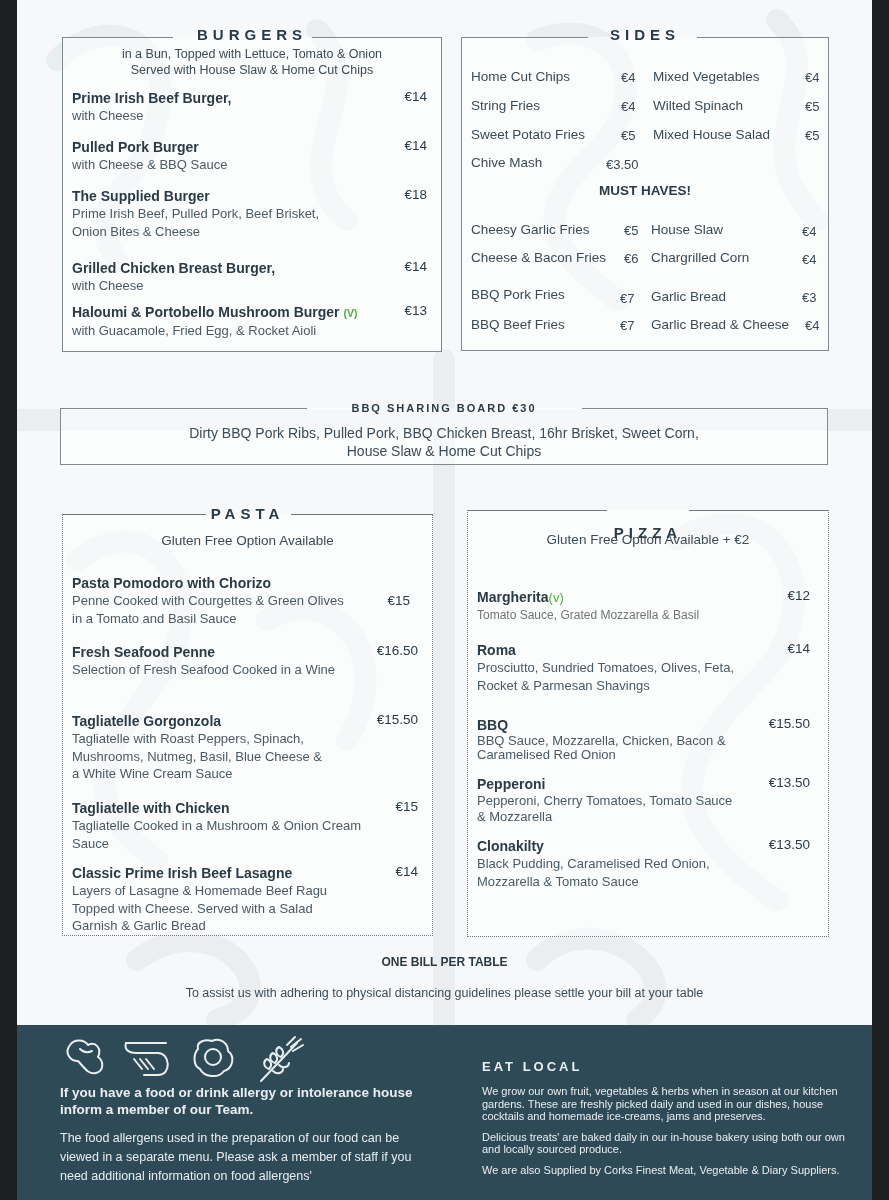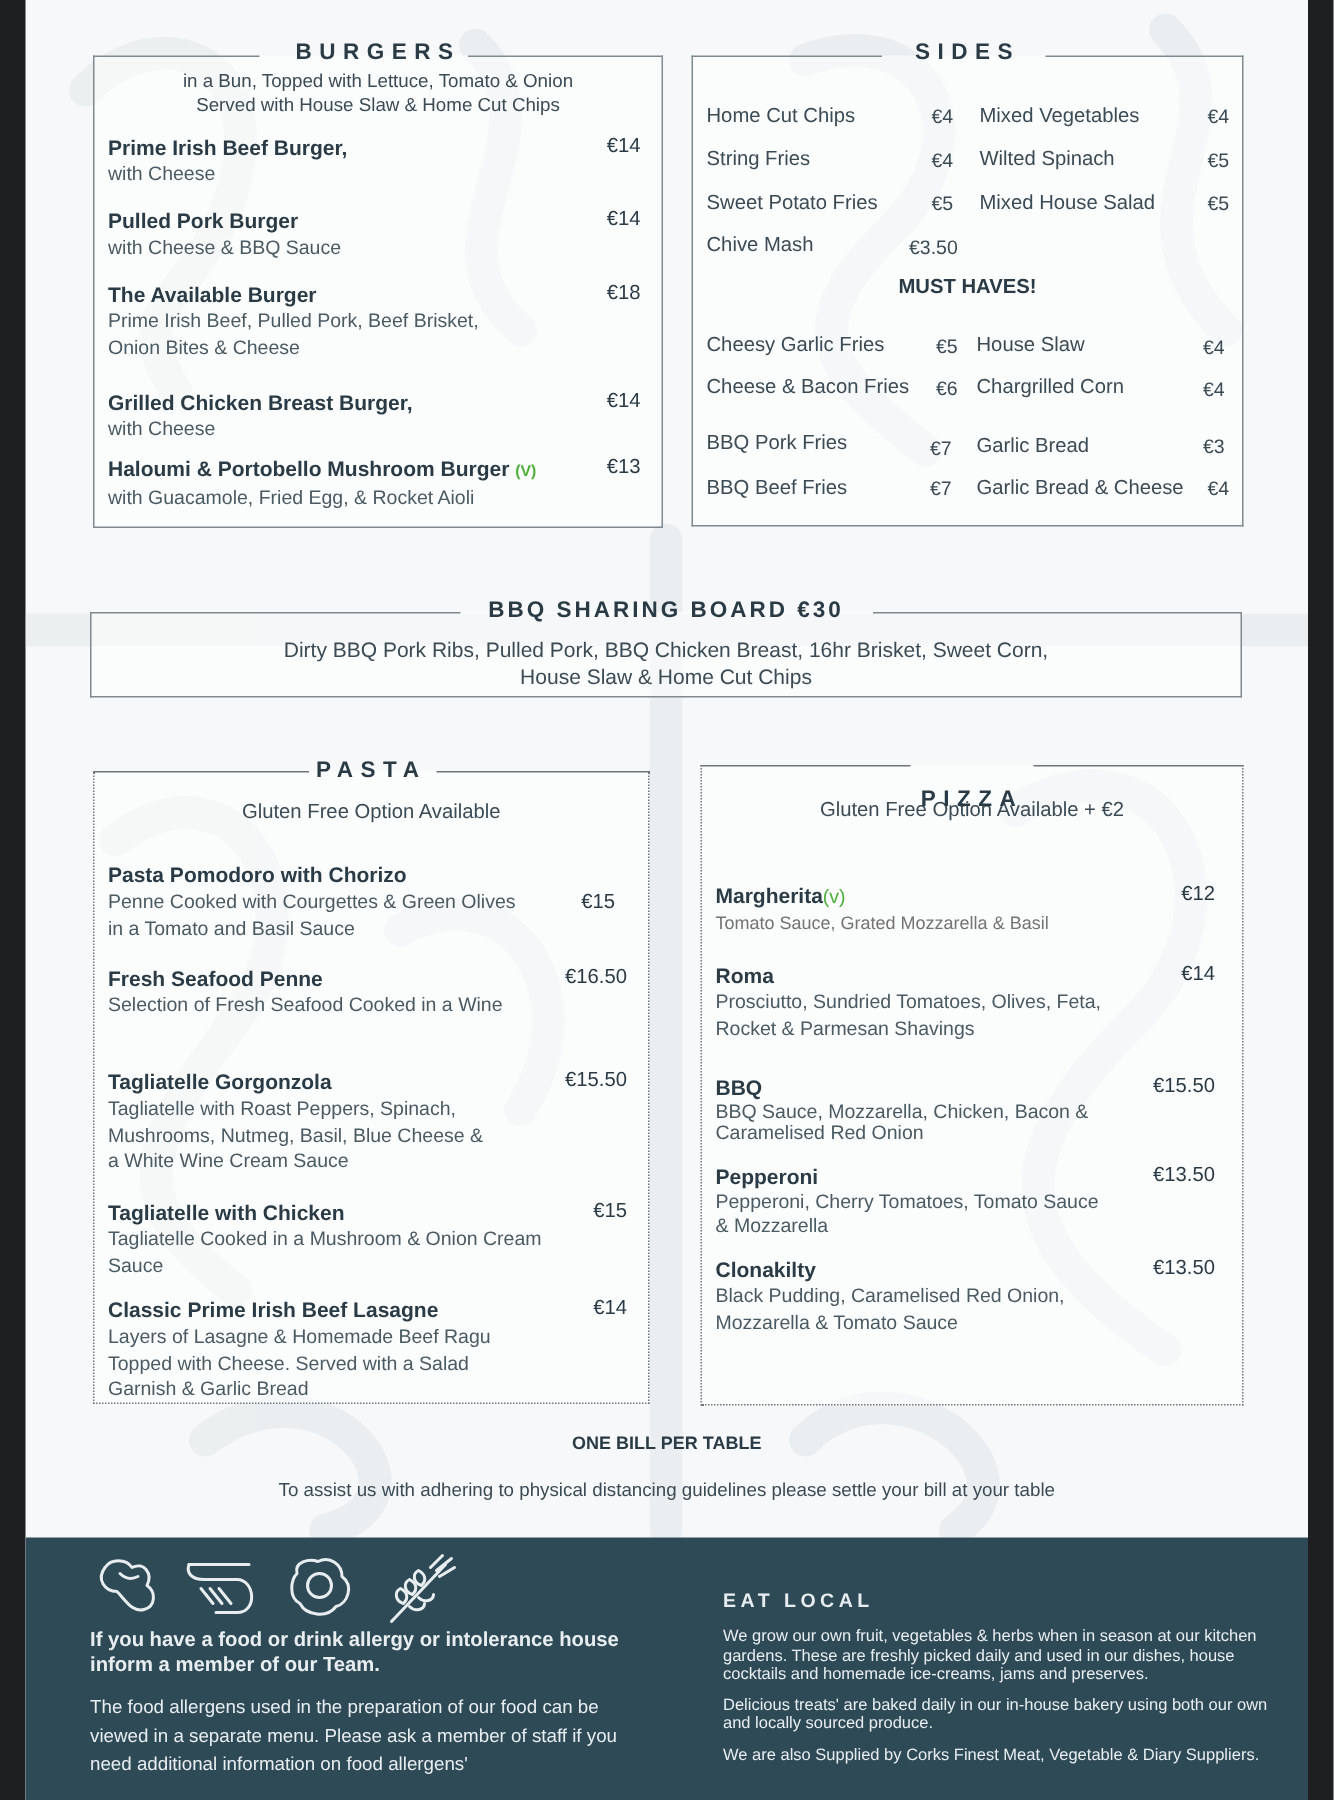--- a/index.html
+++ b/index.html
@@ -56,21 +56,21 @@
       <div class="name">Prime Irish Beef Burger,</div>
       <div class="desc">with Cheese</div>
       <div class="price">€14</div>
     </div>
     <div class="item" style="top:101px;">
       <div class="name">Pulled Pork Burger</div>
       <div class="desc">with Cheese &amp; BBQ Sauce</div>
       <div class="price">€14</div>
     </div>
     <div class="item" style="top:150px;">
-      <div class="name">The Available Burger</div>
+      <div class="name">The Supplied Burger</div>
       <div class="desc">Prime Irish Beef, Pulled Pork,  Beef Brisket,</div>
       <div class="desc">Onion Bites &amp; Cheese</div>
       <div class="price">€18</div>
     </div>
     <div class="item" style="top:222px;">
       <div class="name">Grilled Chicken Breast Burger,</div>
       <div class="desc">with Cheese</div>
       <div class="price">€14</div>
     </div>
     <div class="item" style="top:266px;">
@@ -118,21 +118,21 @@
     <div class="sp" style="left:340px;top:215px;">€4</div>
     <div class="side" style="left:189px;top:252px;">Garlic Bread</div>
     <div class="sp" style="left:340px;top:253px;">€3</div>
     <div class="side" style="left:189px;top:280px;">Garlic Bread &amp; Cheese</div>
     <div class="sp" style="left:343px;top:281px;">€4</div>
   </div>
 
   <div class="box" style="left:43px;top:408px;width:766px;height:56px;border-top:none;">
     <div class="legend-line" style="left:-1px;width:247px;"></div>
     <div class="legend-line" style="right:-1px;width:246px;"></div>
-    <div class="legend" style="top:-10px;"><span style="letter-spacing:2px;font-size:15px;">BBQ SHARING BOARD €30</span></div>
+    <div class="legend" style="top:-10px;"><span style="letter-spacing:2px;font-size:11px;">BBQ SHARING BOARD €30</span></div>
     <div class="abs" style="left:0;right:0;top:16px;text-align:center;font-size:14px;color:#3b4b55;line-height:18px;">
       <div>Dirty BBQ Pork Ribs, Pulled Pork, BBQ Chicken Breast, 16hr Brisket, Sweet Corn,</div>
       <div>House Slaw &amp; Home Cut Chips</div>
     </div>
   </div>
 
   <div class="box dotted" style="left:45px;top:514px;width:369px;height:421px;border-top:none;">
     <div class="legend-line" style="left:-1px;width:144px;background:#6d777c;"></div>
     <div class="legend-line" style="right:-1px;width:142px;background:#6d777c;"></div>
     <div class="legend" style="top:-9px;"><span>PASTA</span></div>

